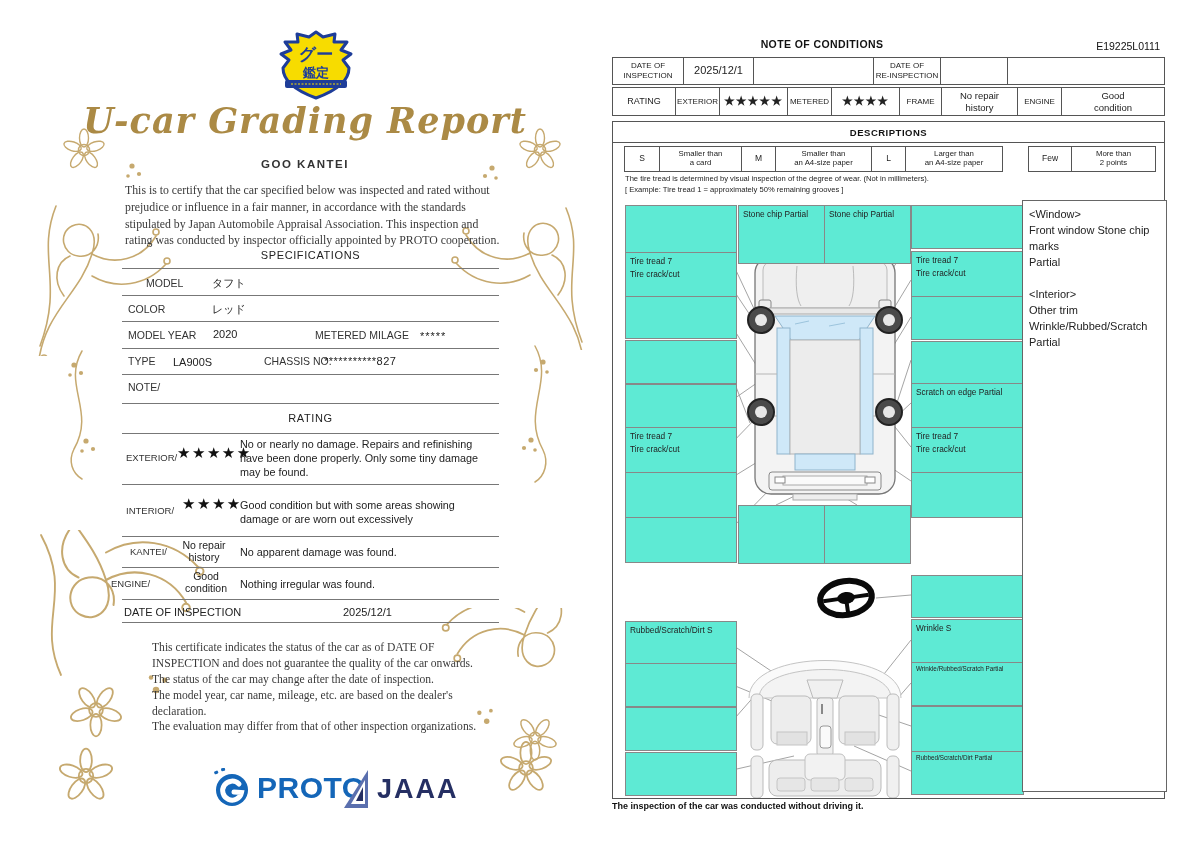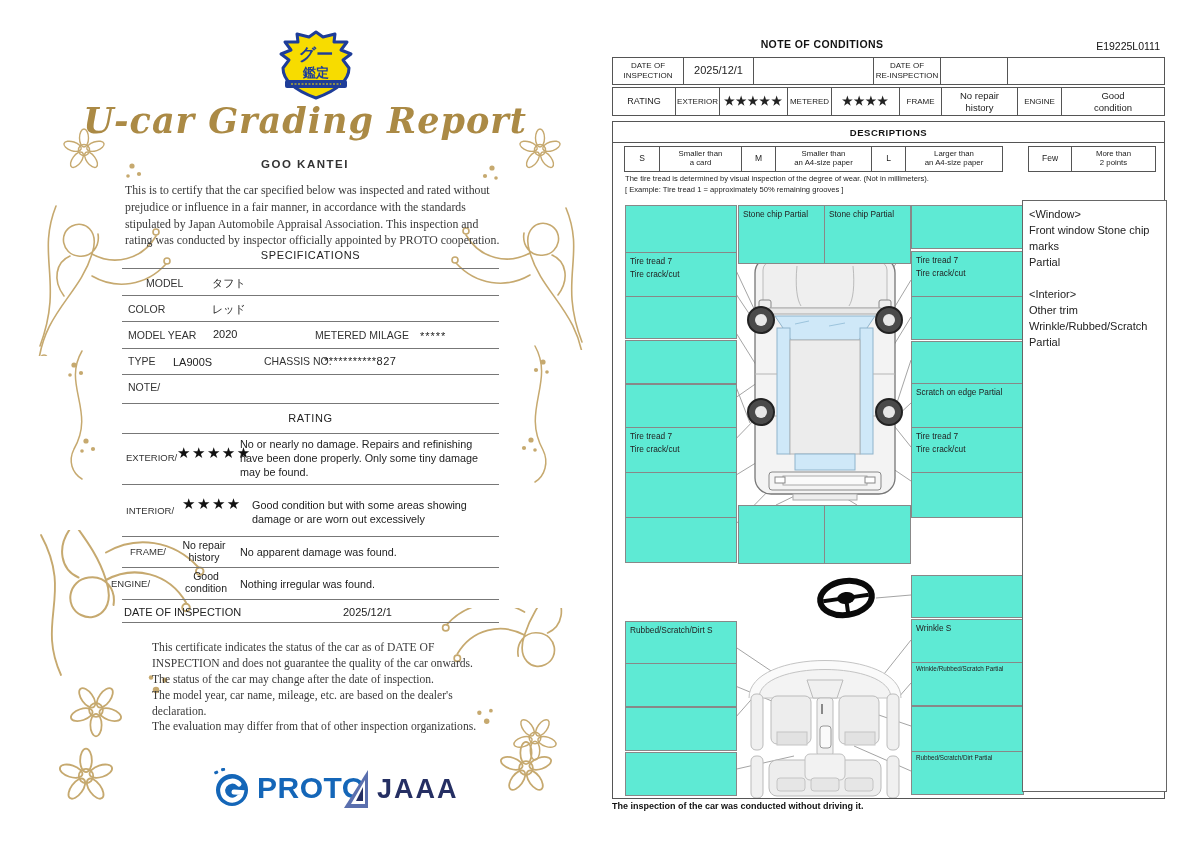--- a/index.html
+++ b/index.html
@@ -172,23 +172,23 @@
     <div class="hline" style="top:567px;"></div>
     <div class="hline" style="top:599px;"></div>
     <div class="hline" style="top:622px;"></div>
 
     <div class="abs rate-lab" style="left:126px;top:452px;">EXTERIOR/</div>
     <div class="abs stars-l" style="left:177px;top:444px;">★★★★★</div>
     <div class="abs rate-desc" style="left:240px;top:437px;width:256px;">No or nearly no damage. Repairs and refinishing have been done properly. Only some tiny damage may be found.</div>
 
     <div class="abs rate-lab" style="left:126px;top:505px;">INTERIOR/</div>
     <div class="abs stars-l" style="left:182px;top:495px;">★★★★</div>
-    <div class="abs rate-desc" style="left:252px;top:498px;width:256px;">Good condition but with some areas showing damage or are worn out excessively</div>
-
-    <div class="abs rate-lab" style="left:130px;top:546px;">FRAME/</div>
+    <div class="abs rate-desc" style="left:240px;top:498px;width:256px;">Good condition but with some areas showing damage or are worn out excessively</div>
+
+    <div class="abs rate-lab" style="left:130px;top:546px;">KANTEI/</div>
     <div class="abs rate-val pre" style="left:178px;top:539px;width:52px;">No repair
 history</div>
     <div class="abs rate-desc" style="left:240px;top:545px;width:256px;">No apparent damage was found.</div>
 
     <div class="abs rate-lab" style="left:111px;top:578px;">ENGINE/</div>
     <div class="abs rate-val pre" style="left:180px;top:570px;width:52px;">Good
 condition</div>
     <div class="abs rate-desc" style="left:240px;top:577px;width:256px;">Nothing irregular was found.</div>
 
     <div class="abs" style="left:124px;top:606px;font-size:11px;color:#222;">DATE OF INSPECTION</div>

